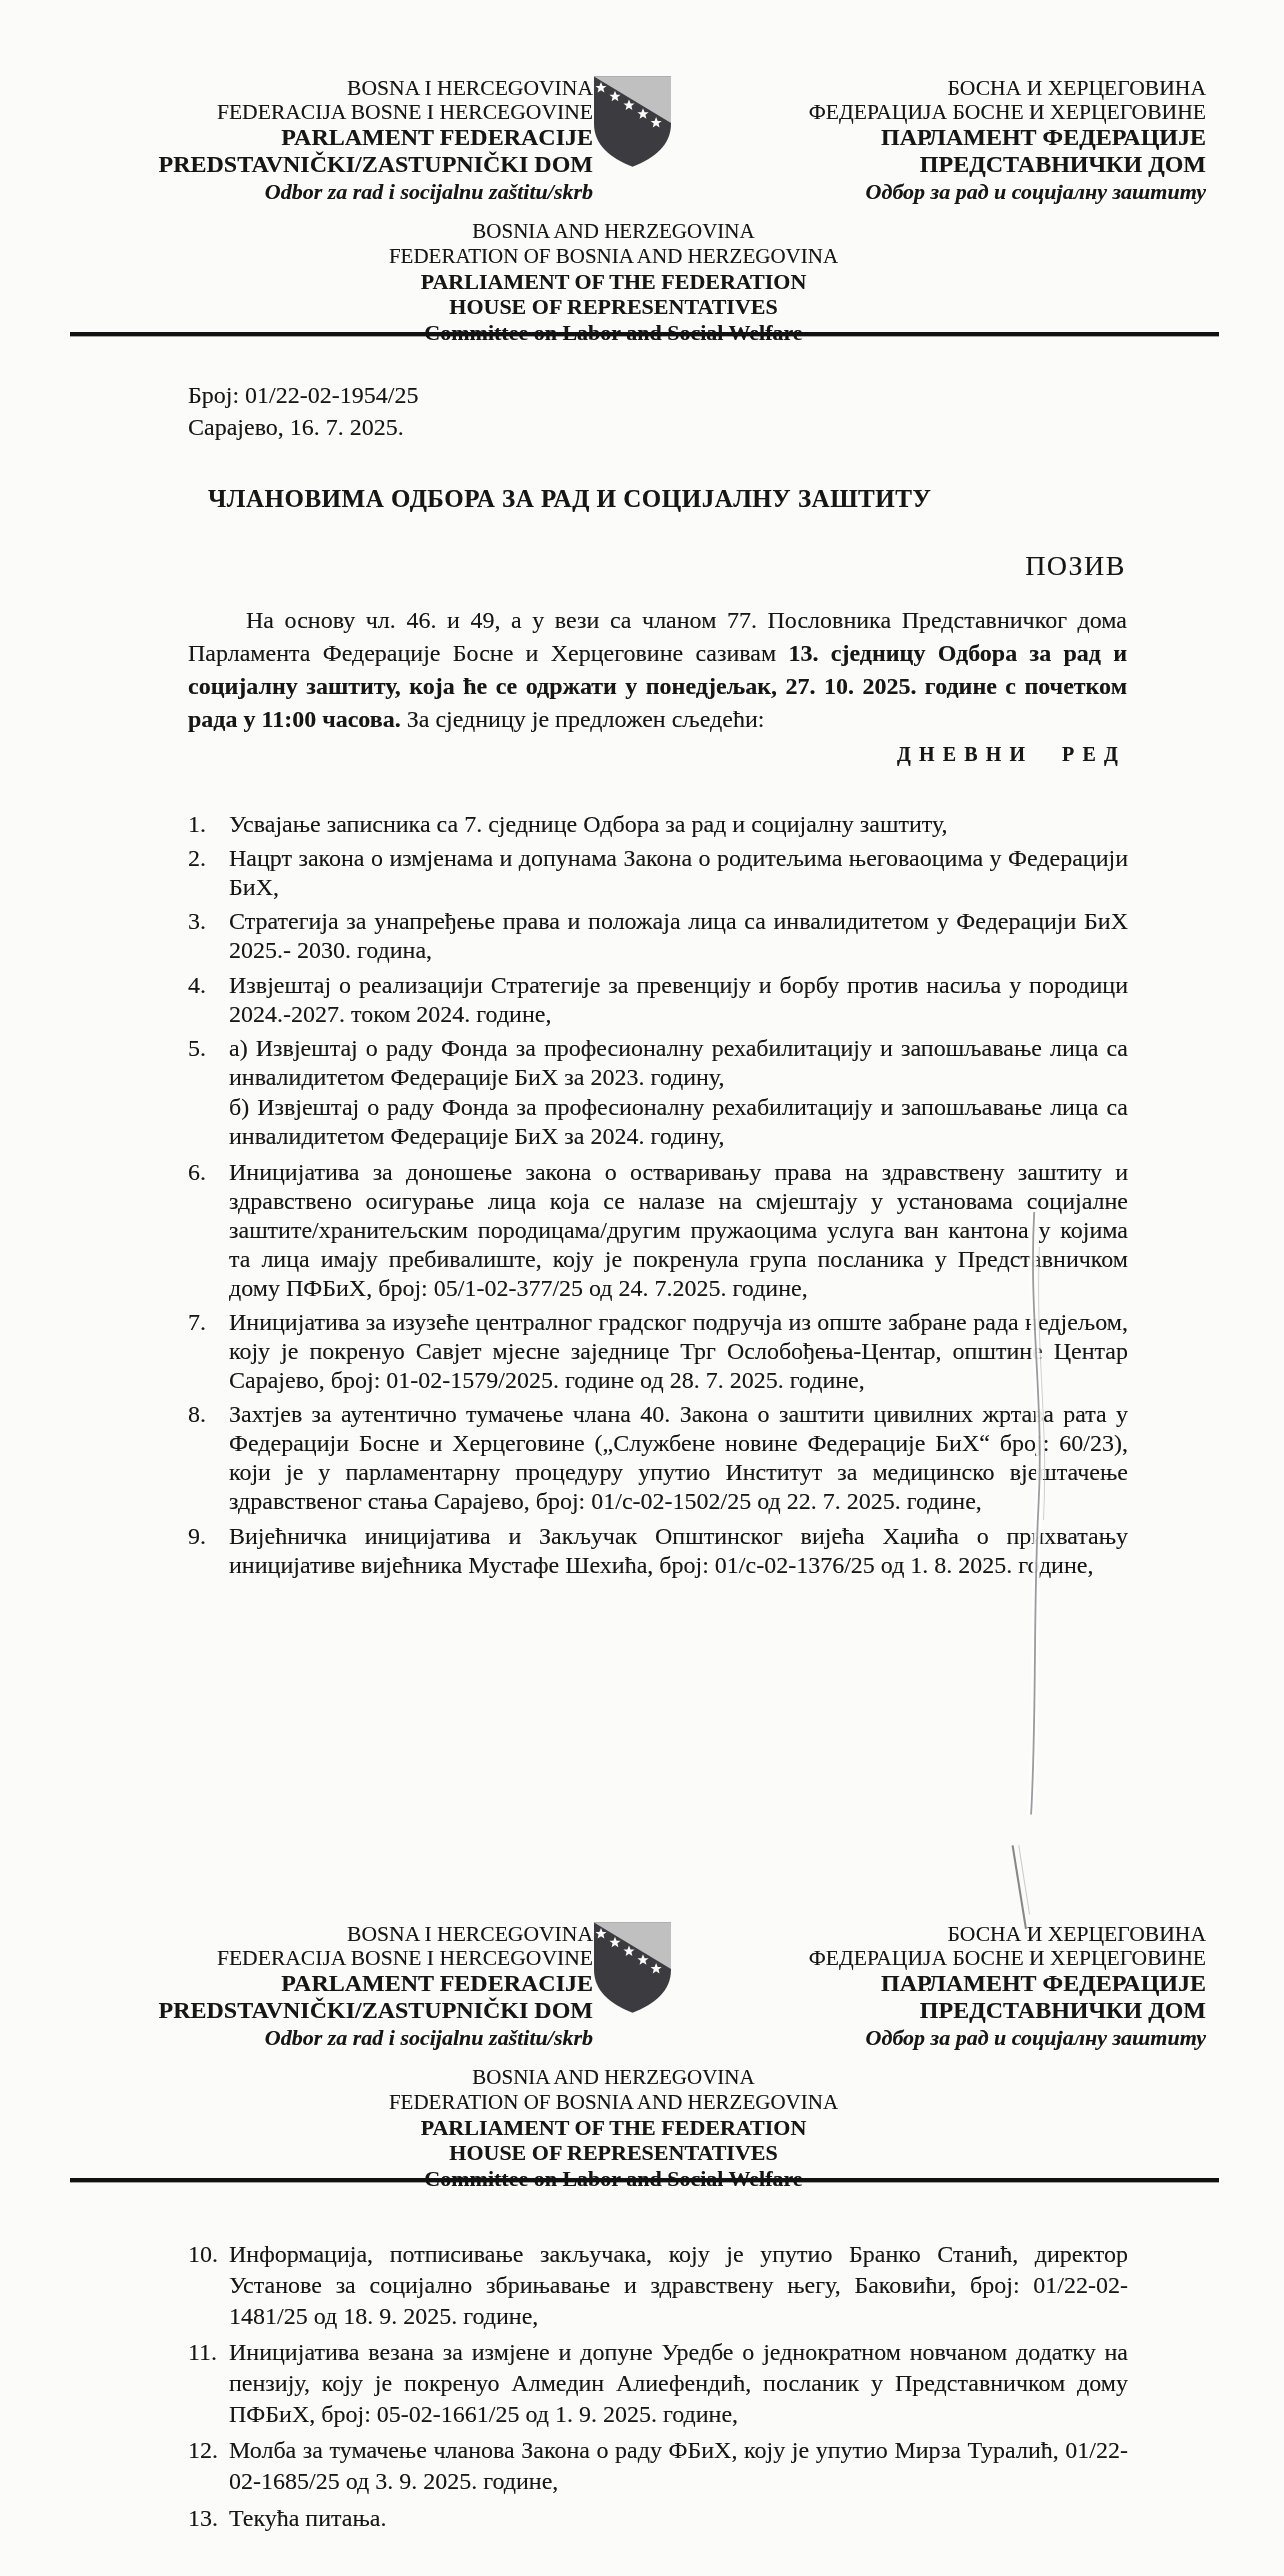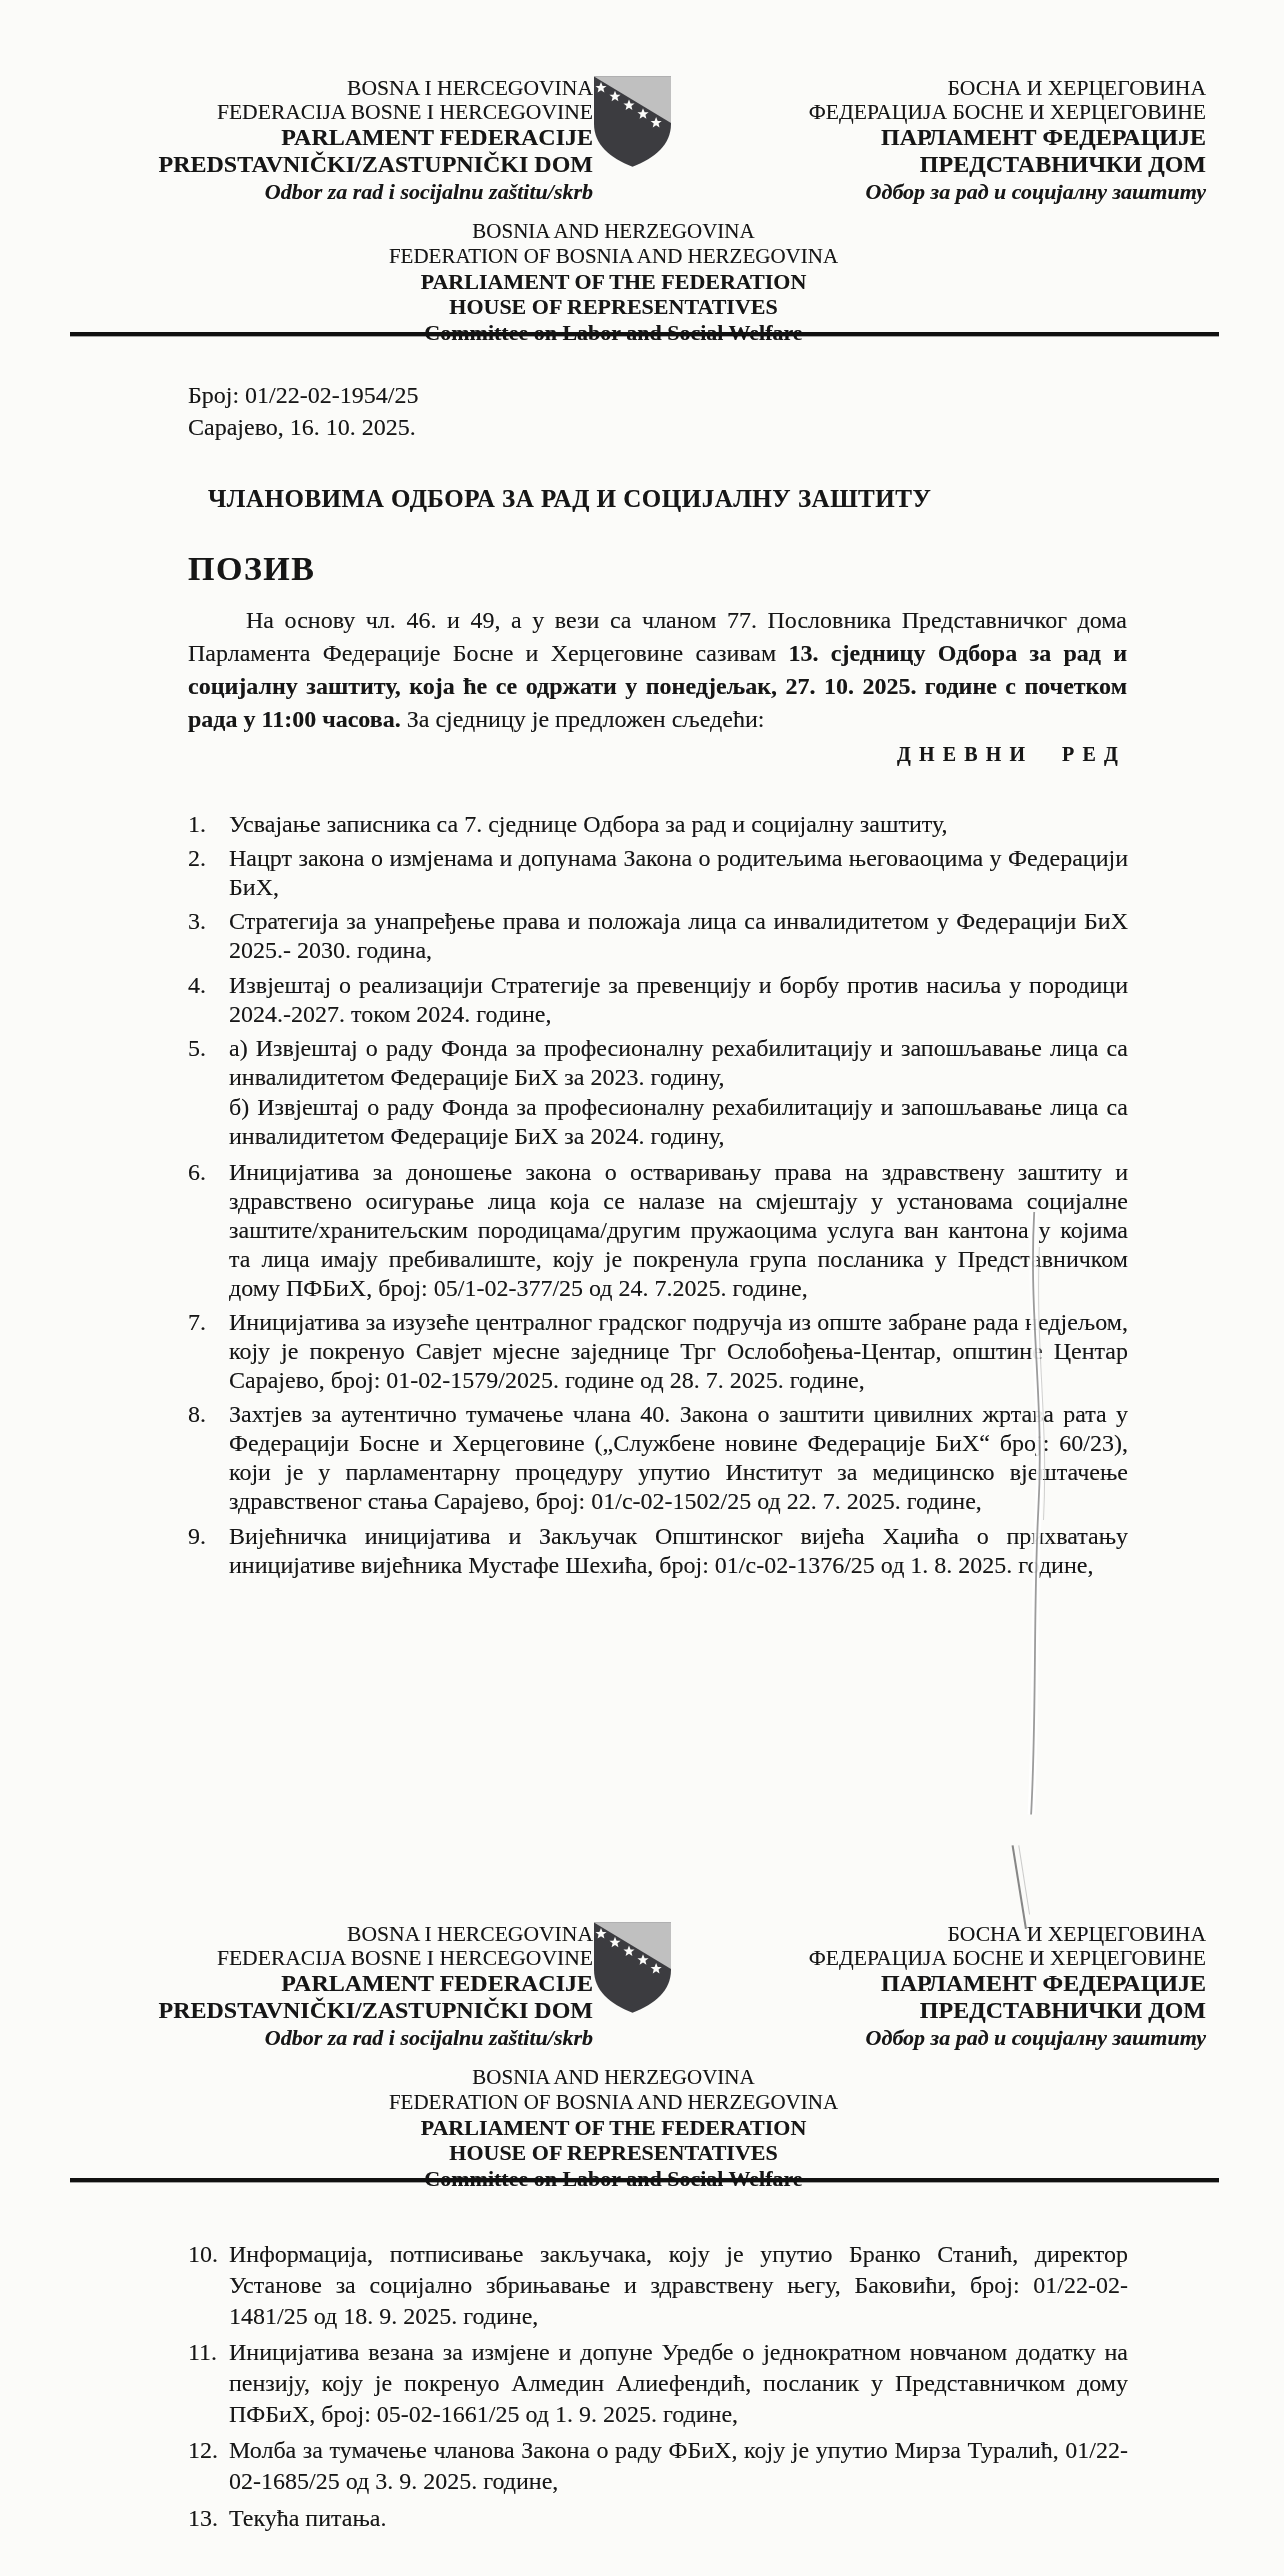--- a/index.html
+++ b/index.html
@@ -21,22 +21,22 @@
   .h-i{font-size:22px;font-weight:bold;font-style:italic;margin-top:2.1px;}
   .arms{position:absolute;top:1px;left:586px;width:93px;height:98px;}
   .hcenter{position:absolute;top:147px;left:330px;width:567px;text-align:center;line-height:1.18;}
   .hc-n{font-size:21px;}
   .hc-b{font-size:22px;font-weight:bold;}
   .hrule{position:absolute;top:260px;left:70px;width:1149px;height:4.1px;background:#111;
          box-shadow:0 1px 0.5px rgba(0,0,0,.35);}
   
   .refblock{position:absolute;left:188px;top:379px;font-size:24px;line-height:32px;}
   .addressee{position:absolute;left:188px;top:485px;font-size:25px;font-weight:bold;letter-spacing:0.5px;margin-left:20px;}
-  .poziv{position:absolute;left:188px;top:550px;width:938px;text-align:left;
-         font-size:34px;font-weight:bold;letter-spacing:1.5px;}
+  .poziv{position:absolute;left:188px;top:550px;width:938px;text-align:right;
+         font-size:28px;font-weight:normal;letter-spacing:1.5px;}
   .intro{position:absolute;left:188px;top:604px;width:939px;font-size:24px;line-height:33px;
          text-align:justify;text-indent:58px;}
   .agenda-heading{position:absolute;left:188px;top:743px;width:938px;text-align:right;
          font-size:20px;font-weight:bold;letter-spacing:8.2px;word-spacing:15.5px;}
   .agenda{position:absolute;left:188px;width:940px;font-size:24px;line-height:29px;}
   .agenda-1{top:810px;}
   .agenda-2{top:2215px;line-height:31px;margin-top:24px;}
   .aitem{display:flex;margin-bottom:5.2px;}
   .anum{width:41px;flex-shrink:0;}
   .abody{flex:1;text-align:justify;}
@@ -81,21 +81,21 @@
       <div class="hc-n">FEDERATION OF BOSNIA AND HERZEGOVINA</div>
       <div class="hc-b">PARLIAMENT OF THE FEDERATION</div>
       <div class="hc-b">HOUSE OF REPRESENTATIVES</div>
       <div class="hc-b">Committee on Labor and Social Welfare</div>
     </div>
     <div class="hrule"></div>
   </div>
 
   <div class="refblock">
     <div>Број: 01/22-02-1954/25</div>
-    <div>Сарајево, 16. 10. 2025.</div>
+    <div>Сарајево, 16. 7. 2025.</div>
   </div>
 
   <div class="addressee">ЧЛАНОВИМА ОДБОРА ЗА РАД И СОЦИЈАЛНУ ЗАШТИТУ</div>
 
   <div class="poziv">ПОЗИВ</div>
 
   <div class="intro"><span>На основу чл. 46. и 49, а у вези са чланом 77. Пословника Представничког дома Парламента Федерације Босне и Херцеговине сазивам </span><b>13. сједницу Одбора за рад и социјалну заштиту, која ће се одржати у понедјељак, 27. 10. 2025. године с почетком рада у 11:00 часова.</b><span>  За сједницу је предложен сљедећи:</span></div>
 
   <div class="agenda-heading">ДНЕВНИ РЕД</div>
 

